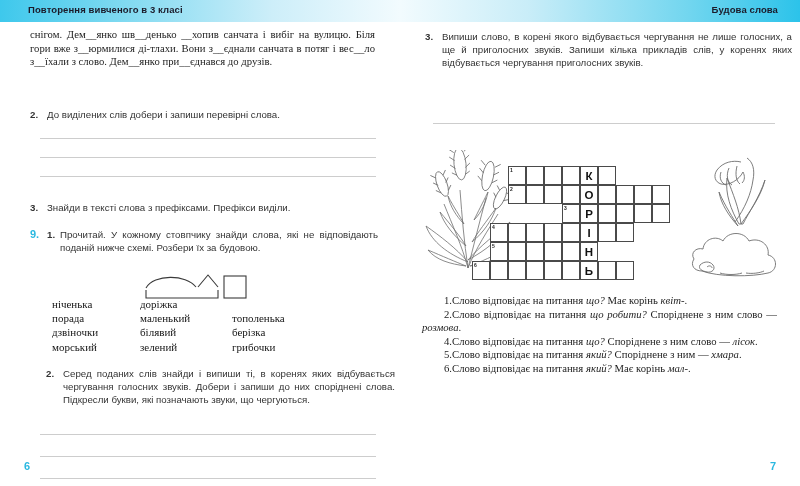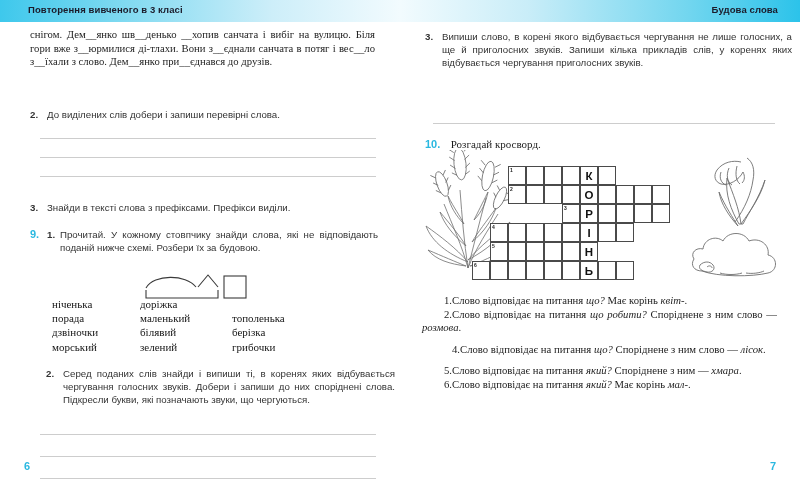--- a/index.html
+++ b/index.html
@@ -192,24 +192,20 @@
 
   <div class="sans task" style="position:absolute;left:25px;top:8px;width:350px;">
     <span class="num">3.</span>
     <span>Випиши слово, в корені якого відбувається чергування не лише голосних, а ще й приголосних звуків. Запиши кілька прикладів слів, у коренях яких відбувається чергування приголосних звуків.</span>
   </div>
 
   <div style="position:absolute;left:33px;top:101px;width:342px;">
     <div class="rule"></div>
   </div>
 
-  <div style="position:absolute;left:25px;top:112px;width:350px;">
-    <span class="exnum">10.</span>
-    <span class="serif" style="font-size:11px;color:#1d1d1d;margin-left:6px;">Розгадай кросворд.</span>
-  </div>
 
   <div class="art" style="left:22px;top:128px;">
     <svg width="92" height="120" viewBox="0 0 92 120">
       <g fill="none" stroke="#6e6e6e" stroke-width="0.8">
         <path d="M46,118 C42,92 40,66 38,40"></path>
         <path d="M46,118 C52,94 58,70 64,48"></path>
         <path d="M46,118 C40,96 30,74 22,54"></path>
         <path d="M46,118 C54,98 66,80 76,64"></path>
 
         <g transform="translate(38,14) rotate(-6)">
@@ -349,21 +345,21 @@
 
     <p style="margin:0;text-indent:22px;">
       <span>1.</span><span>Слово відповідає на питання </span><i class="it">що?</i><span> Має корінь </span><i class="it">квіт-</i><span>.</span>
     </p>
 
     <p style="margin:0;text-indent:22px;">
       <span>2.</span><span>Слово відповідає на питання </span><i class="it">що робити?</i><span> Споріднене з ним слово — </span><i class="it">розмова</i><span>.</span>
     </p>
 
 
-    <p style="margin:8px;text-indent:22px;">
+    <p style="margin:0;text-indent:22px;">
       <span>4.</span><span>Слово відповідає на питання </span><i class="it">що?</i><span> Споріднене з ним слово — </span><i class="it">лісок</i><span>.</span>
     </p>
 
     <p style="margin:0;text-indent:22px;">
       <span>5.</span><span>Слово відповідає на питання </span><i class="it">який?</i><span> Споріднене з ним — </span><i class="it">хмара</i><span>.</span>
     </p>
 
     <p style="margin:0;text-indent:22px;">
       <span>6.</span><span>Слово відповідає на питання </span><i class="it">який?</i><span> Має корінь </span><i class="it">мал-</i><span>.</span>
     </p>

